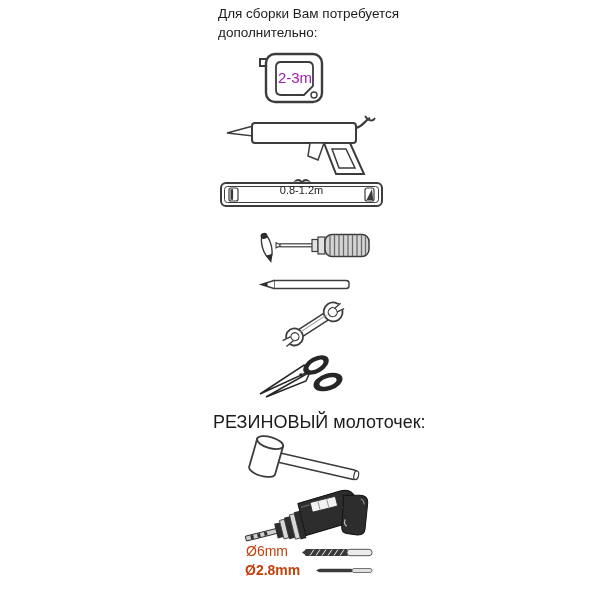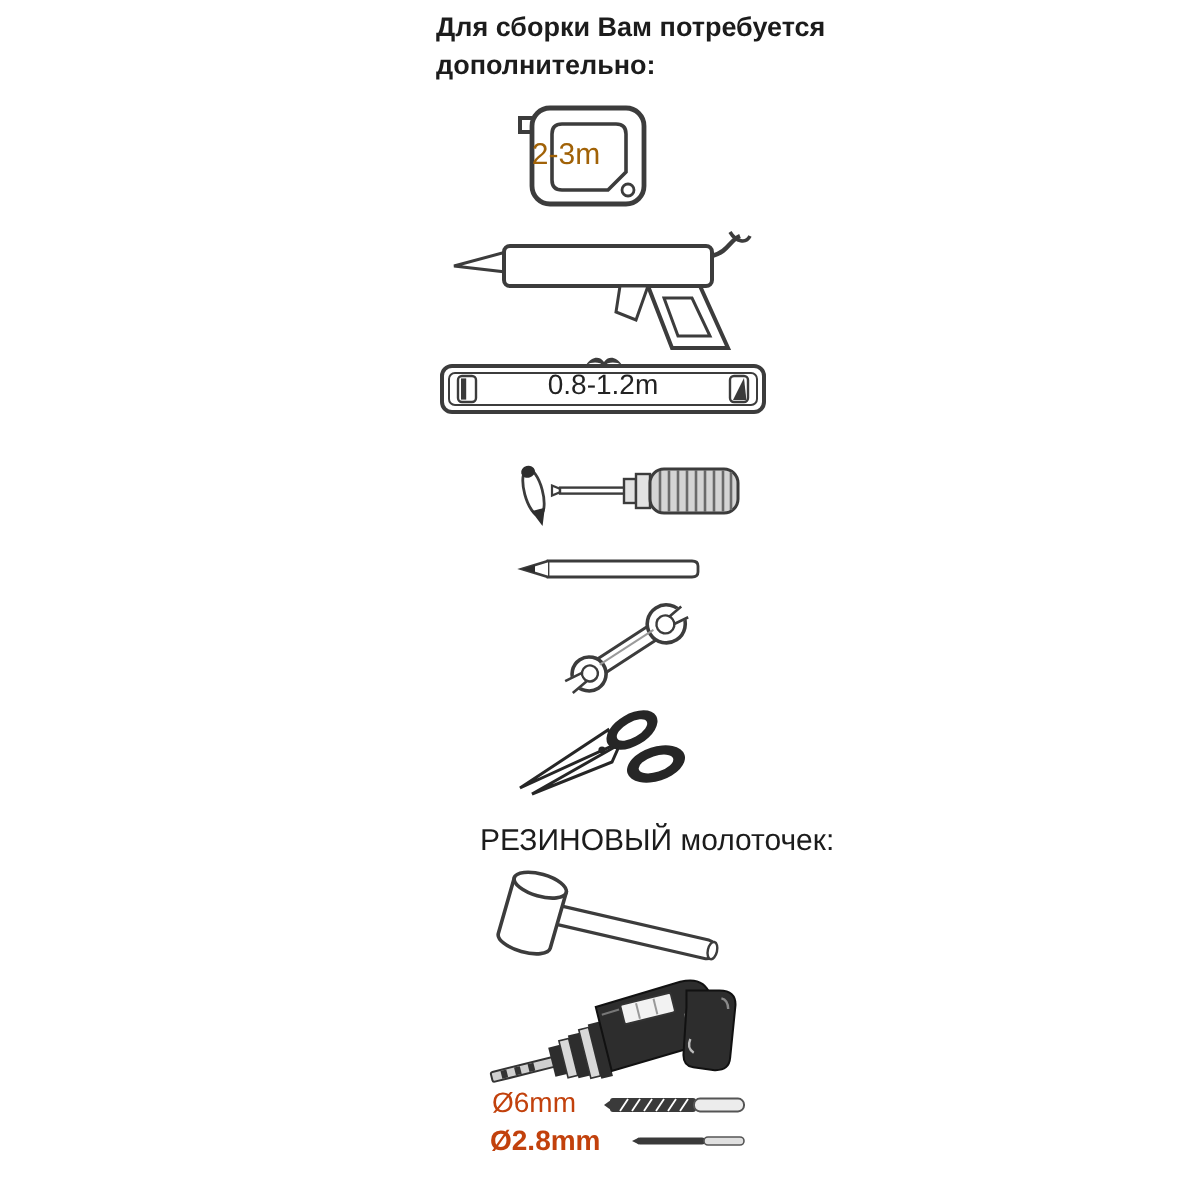--- a/index.html
+++ b/index.html
@@ -1,25 +1,25 @@
 <!DOCTYPE html>
 <html><head>
 <meta charset="utf-8">
 <style>
   html,body{margin:0;padding:0;background:#fff;}
   #page{
     position:relative;width:600px;height:600px;background:#fff;overflow:hidden;
     font-family:"Liberation Sans", sans-serif;color:#1c1c1c;
   }
   .abs{position:absolute;}
-  .header{left:218px;top:4px;font-size:13.5px;line-height:19px;color:#1c1c1c;font-weight:bold;}
+  .header{left:218px;top:4px;font-size:13.5px;line-height:19px;color:#1c1c1c;}
   .tool{position:absolute;}
-  .tape-label{left:260px;top:69px;width:46px;text-align:center;font-size:15px;color:#a16207;}
-  .level-label{left:219px;top:184px;width:165px;text-align:center;font-size:14px;color:#222;}
-  .section-title{left:213px;top:412px;font-size:15px;color:#1c1c1c;margin-left:27px;}
+  .tape-label{left:272px;top:69px;width:46px;text-align:center;font-size:15px;color:#a21caf;}
+  .level-label{left:219px;top:184px;width:165px;text-align:center;font-size:11px;color:#222;}
+  .section-title{left:213px;top:412px;font-size:18px;color:#1c1c1c;}
   .bit-label{font-size:14px;color:#c2410c;}
   svg{display:block;}
 </style>
 </head>
 <body>
 
 <div id="page">
 
   <div class="abs header">
     <div>Для сборки Вам потребуется</div>

